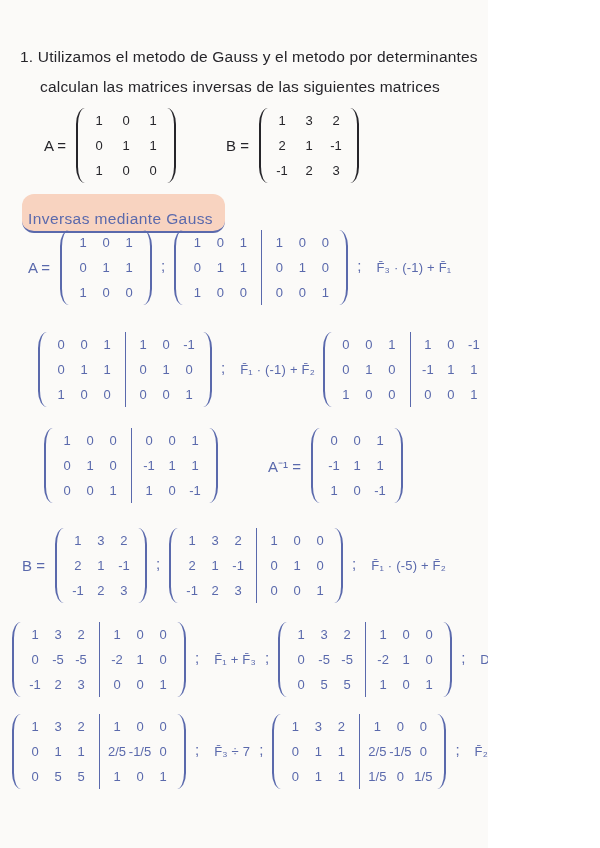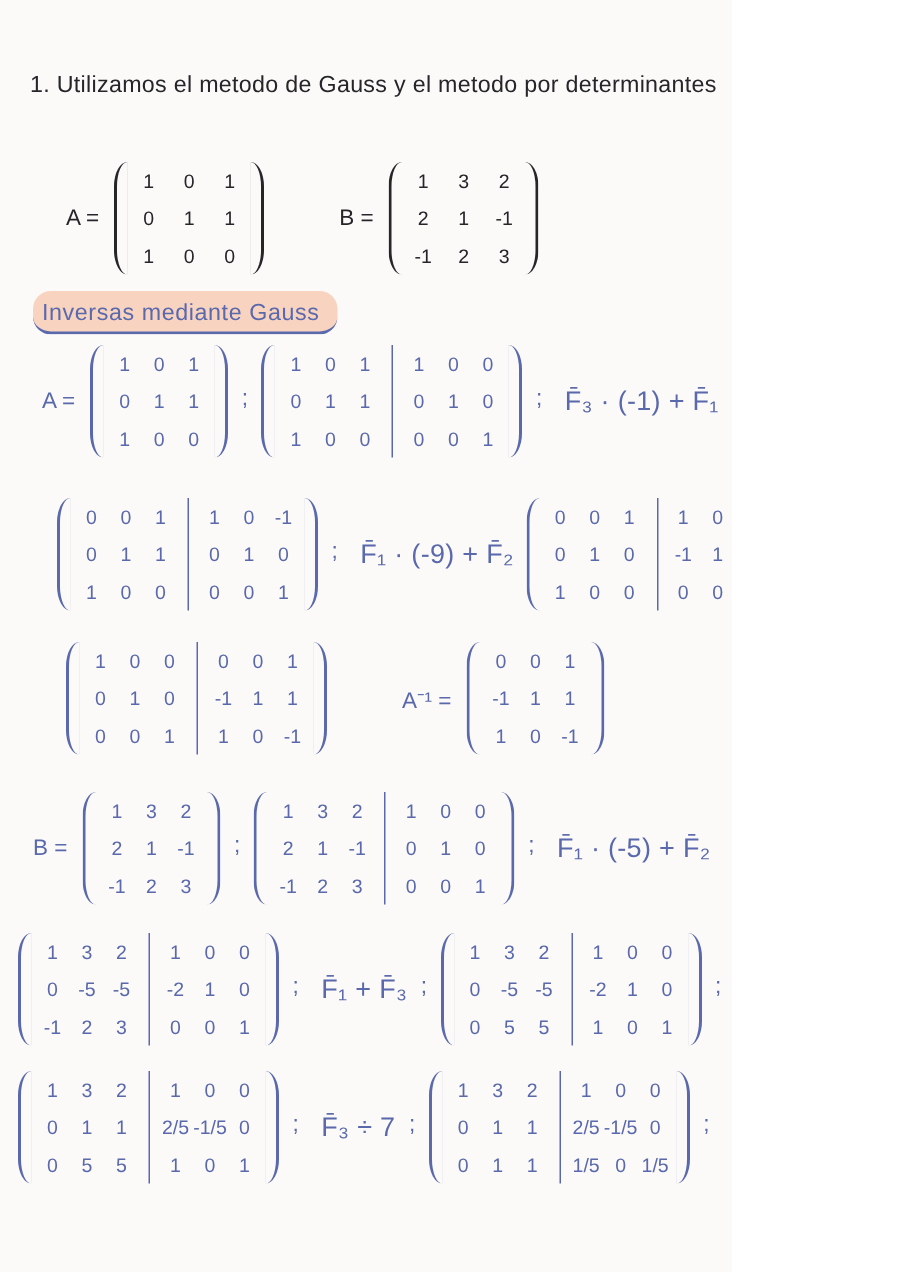--- a/index.html
+++ b/index.html
@@ -27,21 +27,21 @@
   }
   #title1{top:48px;left:20px;}
   #title2{top:78px;left:40px;}
   
   #heading{
     position:absolute;top:194px;left:22px;
     display:inline-block;
     background:var(--highlight);
     color:var(--blue);
     font-size:15.5px;
-    padding:6px 12px 3px 6px;
+    padding:16px 12px 3px 6px;
     border-radius:12px;
     border-bottom:2px solid var(--blue);
     letter-spacing:.4px;
   }
   
   .work-row{
     position:absolute;
     display:flex;
     align-items:center;
     gap:8px;
@@ -87,29 +87,30 @@
   }
   .cell{
     font-size:13px;
     line-height:1;
     min-width:14px;
     text-align:center;
   }
   
   .label{font-size:15px;margin-right:2px;}
   .sep{font-size:15px;padding:0 1px;transform:translateY(-2px);}
-  .op{font-size:18px;margin-left:6px;letter-spacing:.2px;}
+  .op{font-size:13px;margin-left:6px;letter-spacing:.2px;}
   .note{font-size:13px;margin-left:12px;}
   .gap{display:inline-block;width:34px;}
 </style>
 </head>
 <body>
 
 <div id="page">
   <div class="title-line" id="title1">1. Utilizamos el metodo de Gauss y el metodo por determinantes</div>
+  <div class="title-line" id="title2">calculan las matrices inversas de las siguientes matrices</div>
   <div id="heading">Inversas mediante Gauss</div>
   <div id="rows-host">
       <div class="work-row r-defs">
         <span class="label">A =</span>
         <span class="matrix">
           <span class="paren pl"></span>
           <span class="mgrid" style="grid-template-columns: repeat(3, auto);">
             <span class="cell">1</span>
             <span class="cell">0</span>
             <span class="cell">1</span>
@@ -208,21 +209,21 @@
             <span class="cell">0</span>
             <span class="cell">1</span>
             <span class="cell">0</span>
             <span class="cell">0</span>
             <span class="cell">0</span>
             <span class="cell">1</span>
           </span>
           <span class="paren pr"></span>
         </span>
         <span class="sep">;</span>
-        <span class="op">F̄₁ · (-9) + F̄₂</span>
+        <span class="op">F̄₁ · (-1) + F̄₂</span>
         <span class="matrix">
           <span class="paren pl"></span>
           <span class="mgrid" style="grid-template-columns: repeat(3, auto);">
             <span class="cell">0</span>
             <span class="cell">0</span>
             <span class="cell">1</span>
             <span class="cell">0</span>
             <span class="cell">1</span>
             <span class="cell">0</span>
             <span class="cell">1</span>

